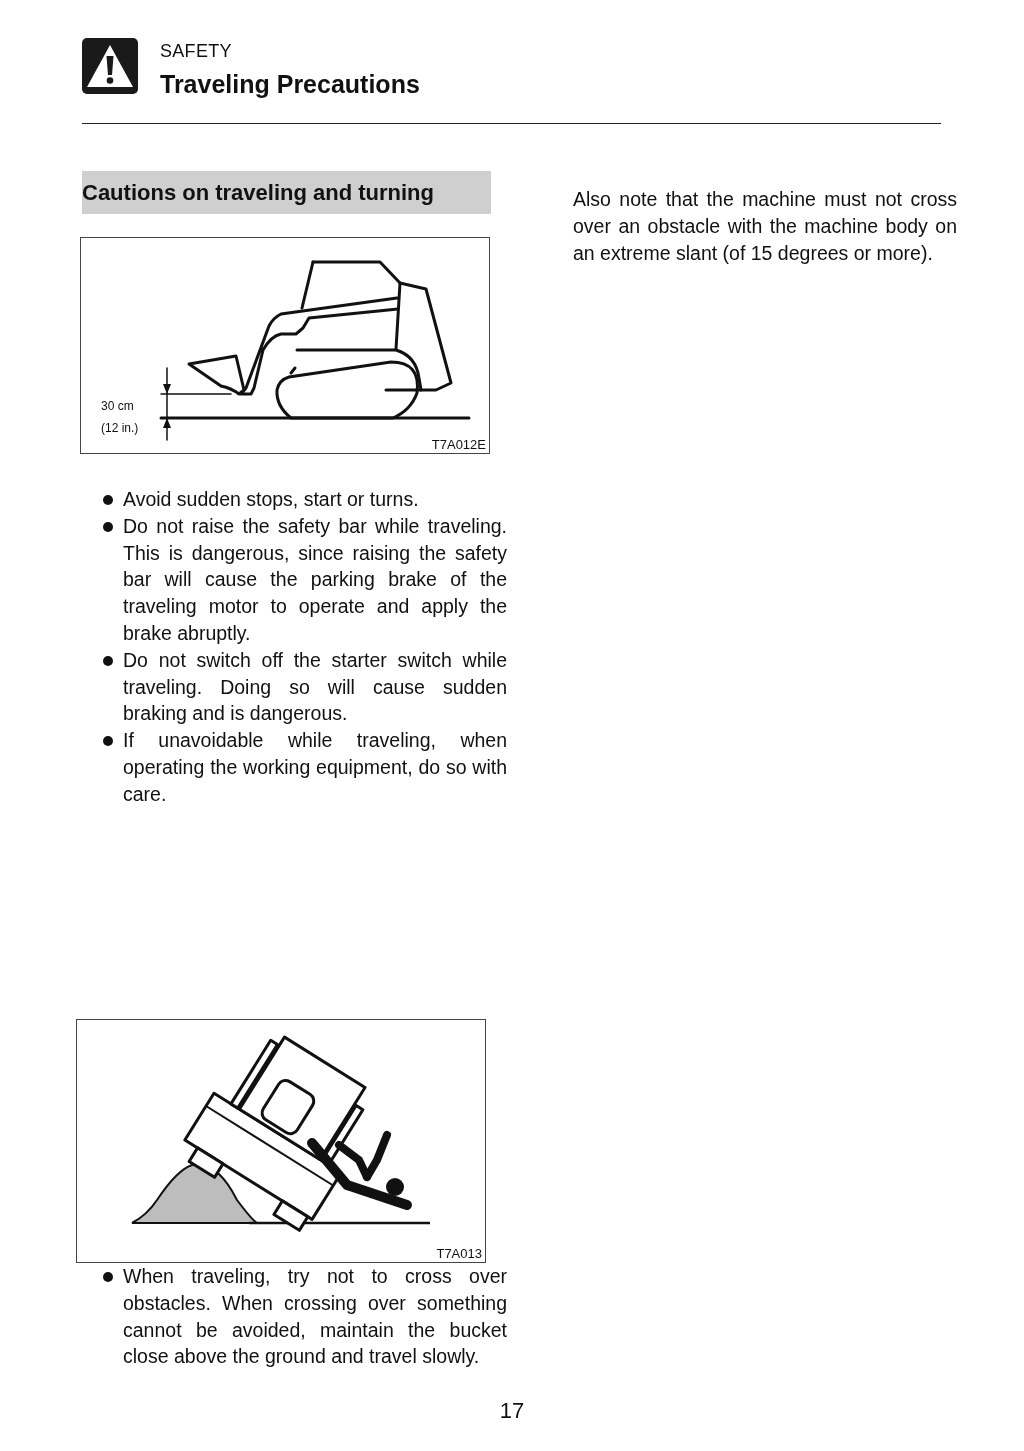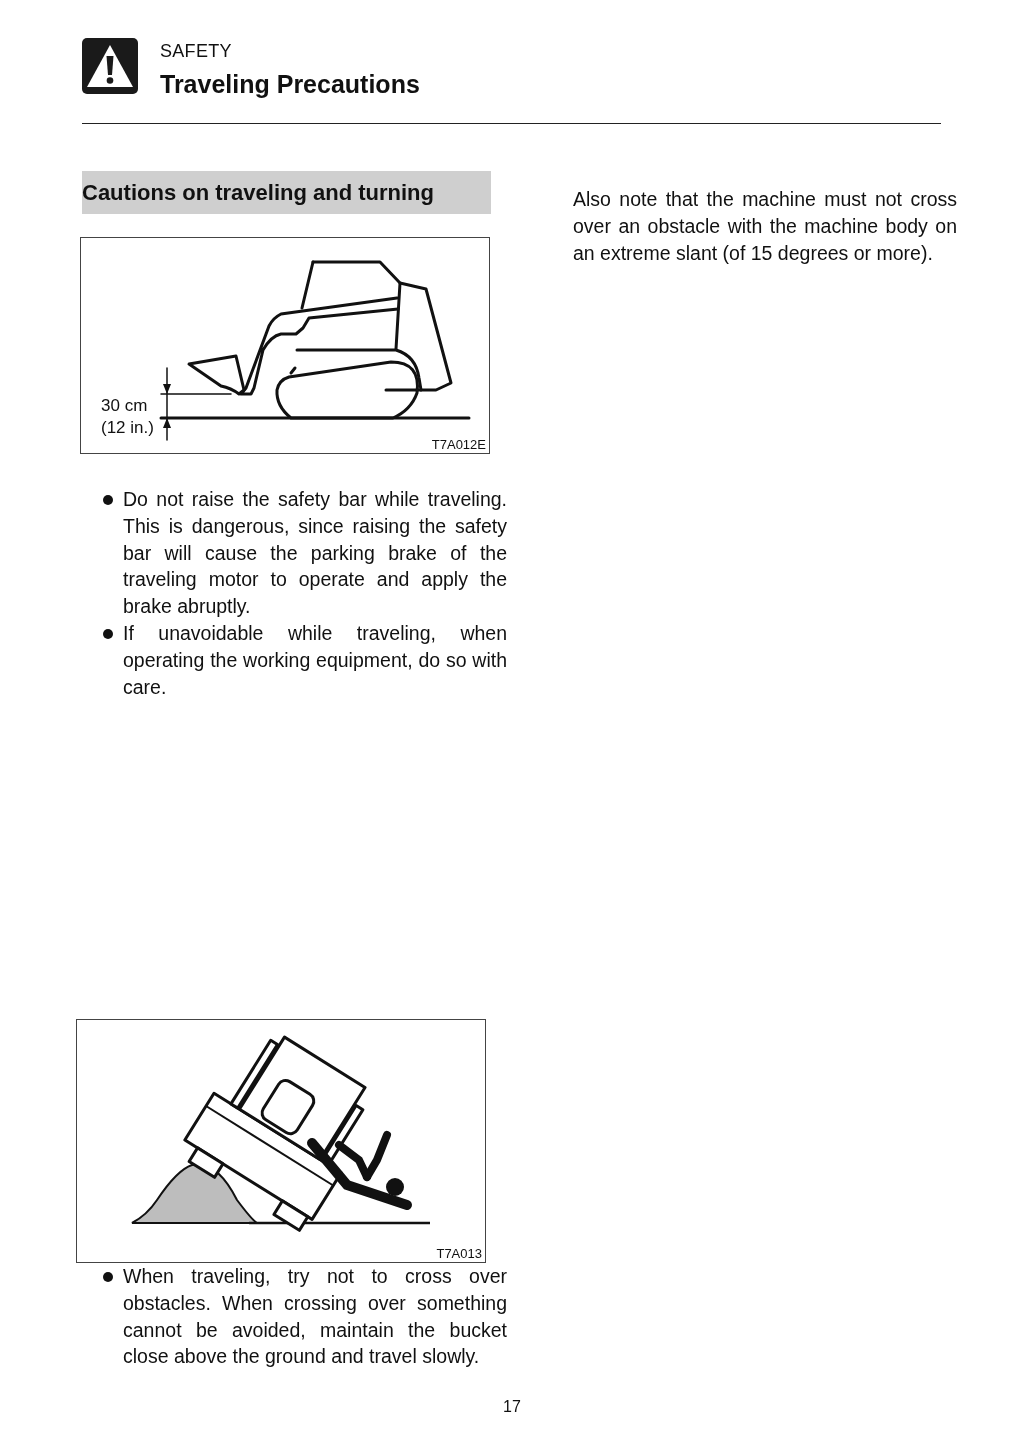--- a/index.html
+++ b/index.html
@@ -12,34 +12,34 @@
 
   .sec-heading { position: absolute; left: 82px; top: 171px; width: 409px; height: 43px;
                  background: #cfcfcf; box-sizing: border-box; 
                  font-size: 22px; font-weight: bold; line-height: 43px; }
 
   .figure { position: absolute; border: 1.5px solid #444; box-sizing: border-box; background: #fff; }
   .fig1 { left: 80px; top: 237px; width: 410px; height: 217px; }
   .fig2 { left: 76px; top: 1019px; width: 410px; height: 244px; text-align: right; }
   .figure svg { position: absolute; left: 0; top: 0; }
   .fig-code { position: absolute; right: 3px; bottom: 1px; font-size: 13px; }
-  .dim-label { position: absolute; font-size: 17px; line-height: 22px; text-align: right; }
+  .dim-label { position: absolute; font-size: 12px; line-height: 22px; text-align: right; }
 
   .bullets { position: absolute; list-style: none; margin: 16px; padding: 0; }
   .bullets li { position: relative; padding-left: 25px; font-size: 19.5px; line-height: 26.8px;
                 text-align: justify; }
   .bullets li::before { content: ""; position: absolute; left: 5px; top: 9px; width: 10px; height: 10px;
                         border-radius: 50%; background: #111; }
   .bullets li.cont { padding-left: 25px; }
   .bullets li.cont::before { display: none; }
   .list1 { left: 82px; top: 470px; width: 409px; }
   .list2 { left: 82px; top: 1247px; width: 409px; }
   .list3 { left: 532px; top: 170px; width: 409px; }
 
-  .page-num { position: absolute; left: 0; width: 1024px; top: 1398px; text-align: center; font-size: 16px; }
+  .page-num { position: absolute; left: 0; width: 1024px; top: 1398px; text-align: center; font-size: 22px; }
 </style>
 </head>
 <body>
 
 <div class="hdr-icon">
   <svg width="56" height="56" viewBox="0 0 56 56">
     <rect x="0" y="0" width="56" height="56" rx="5" fill="#1a1a1a"></rect>
     <polygon points="28,7 51,49 5,49" fill="#ffffff"></polygon>
     <path d="M24.5,18 L31.5,18 L30,37 L26,37 Z" fill="#1a1a1a"></path>
     <circle cx="28" cy="42.5" r="3.3" fill="#1a1a1a"></circle>
@@ -75,21 +75,23 @@
     </g>
     <polygon points="86,156 82,146 90,146" fill="#111"></polygon>
     <polygon points="86,180 82,190 90,190" fill="#111"></polygon>
   </svg>
   <div class="dim-label" style="left:20px; top:157px;">30 cm</div>
   <div class="dim-label" style="left:20px; top:179px;">(12 in.)</div>
   <div class="fig-code">T7A012E</div>
 </div>
 
 <ul class="bullets list1">
+  <li>Avoid sudden stops, start or turns.</li>
   <li>Do not raise the safety bar while traveling. This is dangerous, since raising the safety bar will cause the parking brake of the traveling motor to operate and apply the brake abruptly.</li>
+  <li>Do not switch off the starter switch while traveling. Doing so will cause sudden braking and is dangerous.</li>
   <li>If unavoidable while traveling, when operating the working equipment, do so with care.</li>
 </ul>
 
 <div class="figure fig2">
   <svg width="410" height="216" viewBox="0 0 410 216">
 
     <path d="M55,203 Q70,195 80,180 Q100,150 115,145 Q140,140 160,180 Q175,200 180,203 Z" fill="#bdbdbd" stroke="#111" stroke-width="2"></path>
     <line x1="172" y1="203" x2="353" y2="203" stroke="#111" stroke-width="2.5"></line>
     <g fill="none" stroke="#111" stroke-width="3" stroke-linejoin="round">
 

